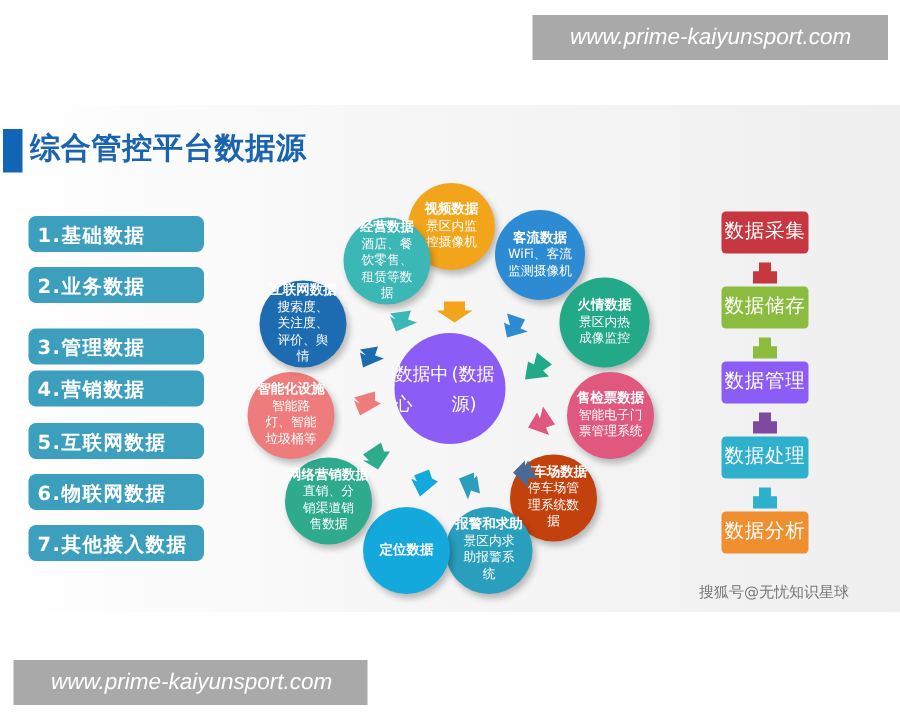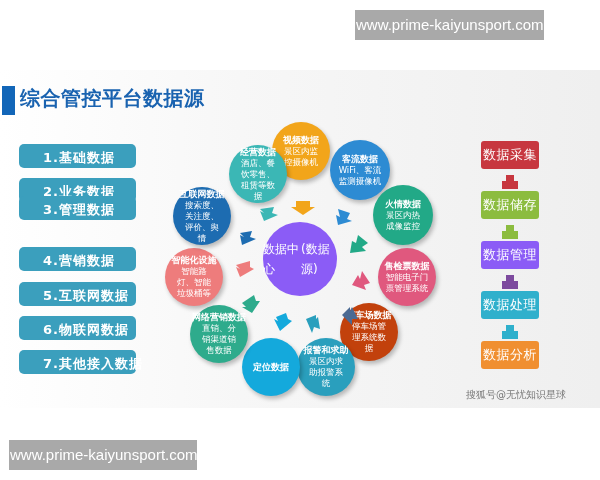--- a/index.html
+++ b/index.html
@@ -1,28 +1,28 @@
 <!DOCTYPE html>
 <html><head>
 <meta charset="utf-8">
 <style>
   html, body { margin:0; padding:0; }
   body { width:600px; height:480px; background:#ffffff; position:relative; overflow:hidden;
          font-family:"DejaVu Sans", sans-serif; }
   .wm { position:absolute; background:#a9a9a9; color:#ffffff; font-family:"Liberation Sans", sans-serif;
-        font-size:15px; line-height:29px; padding:0 1px; white-space:nowrap; }
+        font-size:15px; line-height:29px; padding:0 25px; white-space:nowrap;font-style:italic; }
   .wm-top { left:355px; top:10px; width:187px; height:30px; }
   .wm-bottom { left:9px; top:440px; width:186px; height:30px; }
   .panel { position:absolute; left:0; top:70px; width:600px; height:338px;
            background:linear-gradient(90deg,#ffffff 0%,#f7f7f7 40%,#efefef 100%); }
   .title-bar { position:absolute; left:2px; top:86px; width:13px; height:29px; background:#1266b8; }
   .title { position:absolute; left:20px; top:85px; font-size:20px; font-weight:bold; color:#1a63b0;
            letter-spacing:0.5px; white-space:nowrap; }
   .cat { position:absolute; left:19px; width:117px; height:24px; background:#3b9fbd; border-radius:5px;
-         color:#fff; font-size:13px; font-weight:bold; line-height:28px; padding-left:24px; box-sizing:border-box;
+         color:#fff; font-size:13px; font-weight:bold; line-height:28px; padding-left:6px; box-sizing:border-box;
          letter-spacing:1px; white-space:nowrap; }
   .circle { position:absolute; border-radius:50%; color:#fff; text-align:center; display:flex;
             flex-direction:column; justify-content:center; align-items:center; font-size:8.5px; line-height:11px;
             box-shadow:2px 3px 4px rgba(0,0,0,0.25); }
   .circle .h { font-weight:bold; font-size:9px; }
   .center { position:absolute; left:263px; top:222px; width:74px; height:74px; border-radius:50%;
             background:#8b5cf6; color:#fff; display:flex; flex-direction:row; justify-content:center;
             align-items:center; font-size:12px; line-height:20px; }
   .step { position:absolute; left:481px; width:58px; height:28px; border-radius:3px; color:#fff;
           font-size:13px; line-height:28px; text-align:center; letter-spacing:0.5px; white-space:nowrap; }
@@ -35,21 +35,21 @@
 <body>
 
 <div class="wm wm-top">www.prime-kaiyunsport.com</div>
 
 <div class="panel"></div>
 <div class="title-bar"></div>
 <div class="title">综合管控平台数据源</div>
 
 <div class="cat" style="top:144px">1.基础数据</div>
 <div class="cat" style="top:178px">2.业务数据</div>
-<div class="cat" style="top:196px">3.管理数据</div>
+<div class="cat" style="top:219px">3.管理数据</div>
 <div class="cat" style="top:247px">4.营销数据</div>
 <div class="cat" style="top:282px">5.互联网数据</div>
 <div class="cat" style="top:316px">6.物联网数据</div>
 <div class="cat" style="top:350px">7.其他接入数据</div>
 
 <div class="center">
   <span>数据中心</span>
   <span>(数据源)</span>
 </div>
 

